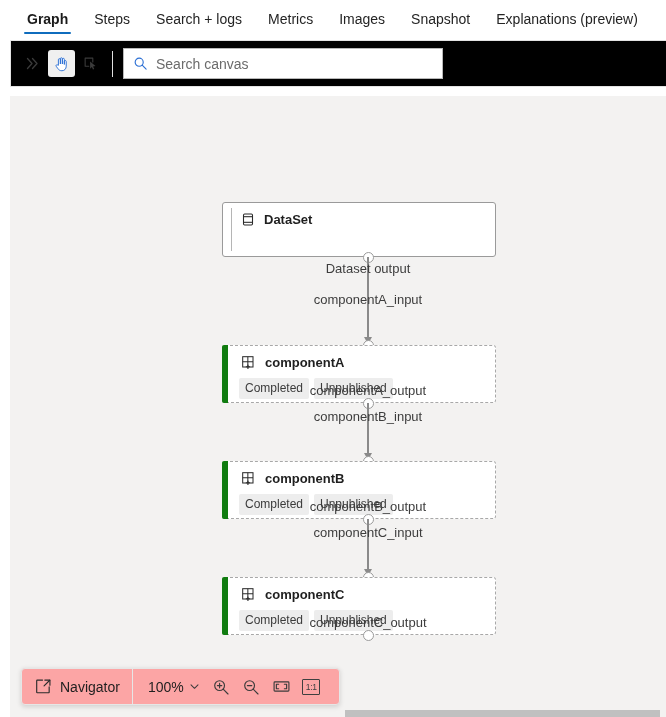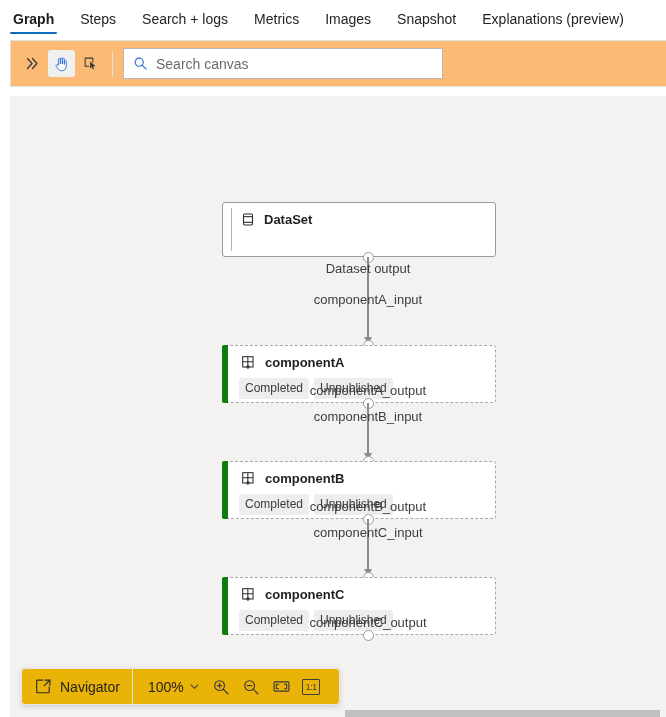--- a/index.html
+++ b/index.html
@@ -7,21 +7,21 @@
     width: 666px; height: 717px;
     font-family: "Liberation Sans", sans-serif;
     background: #ffffff;
     overflow: hidden;
   }
   #app { position: relative; width: 666px; height: 717px; background: #ffffff; }
 
   
   .tabbar {
     position: absolute; left: 0; top: 0; width: 666px; height: 34px;
-    display: flex; align-items: flex-end; 
+    display: flex; align-items: flex-end; padding-left: 14px;
     background: #ffffff;
   }
   .tab {
     position: relative;
     font-size: 14px; color: #242424;
     padding: 0 13px 8px 13px;
     line-height: 14px;
     white-space: nowrap;
     cursor: pointer;
   }
@@ -29,21 +29,21 @@
   .tab.active::after {
     content: ""; position: absolute;
     left: 10px; right: 10px; bottom: 0; height: 2.5px;
     background: #0f6cbd; border-radius: 2px;
   }
 
   
   .toolbar {
     position: absolute; left: 10px; top: 40px; width: 656px; height: 47px;
     border: 1px solid #e3e3e3; border-right: none;
-    background: #fdba74;
+    background: #000000;
     display: flex; align-items: center; padding-left: 8px; gap: 2px;
   }
   .tbtn {
     width: 27px; height: 27px; border-radius: 3px;
     display: flex; align-items: center; justify-content: center;
     cursor: pointer; background: transparent; border: none;
   }
   .tbtn.sel { background: #f0f0f0; }
   .tsep { width: 1px; height: 26px; background: #e0e0e0; margin: 0 8px 0 6px; }
 
@@ -120,21 +120,21 @@
   .elabel {
     position: absolute;
     font-size: 13px; color: #3d3d3d; line-height: 13px;
     transform: translateX(-50%);
     white-space: nowrap;
   }
 
   
   .navbar {
     position: absolute; left: 21px; top: 668px;
-    height: 37px; background: #eab308;
+    height: 37px; background: #fca5a5;
     border: 1px solid #e6e6e6; border-radius: 4px;
     box-shadow: 0 1.6px 5px rgba(0,0,0,0.14);
     display: flex; align-items: center;
   }
   .navigator-btn {
     display: flex; align-items: center; gap: 8px;
     padding: 0 12px 0 13px; height: 100%; cursor: pointer;
   }
   .navigator-btn .lbl { font-size: 14px; color: #1f1f1f; line-height: 14px; }
   .navsep { width: 1px; height: 36px; background: #e6e6e6; }

